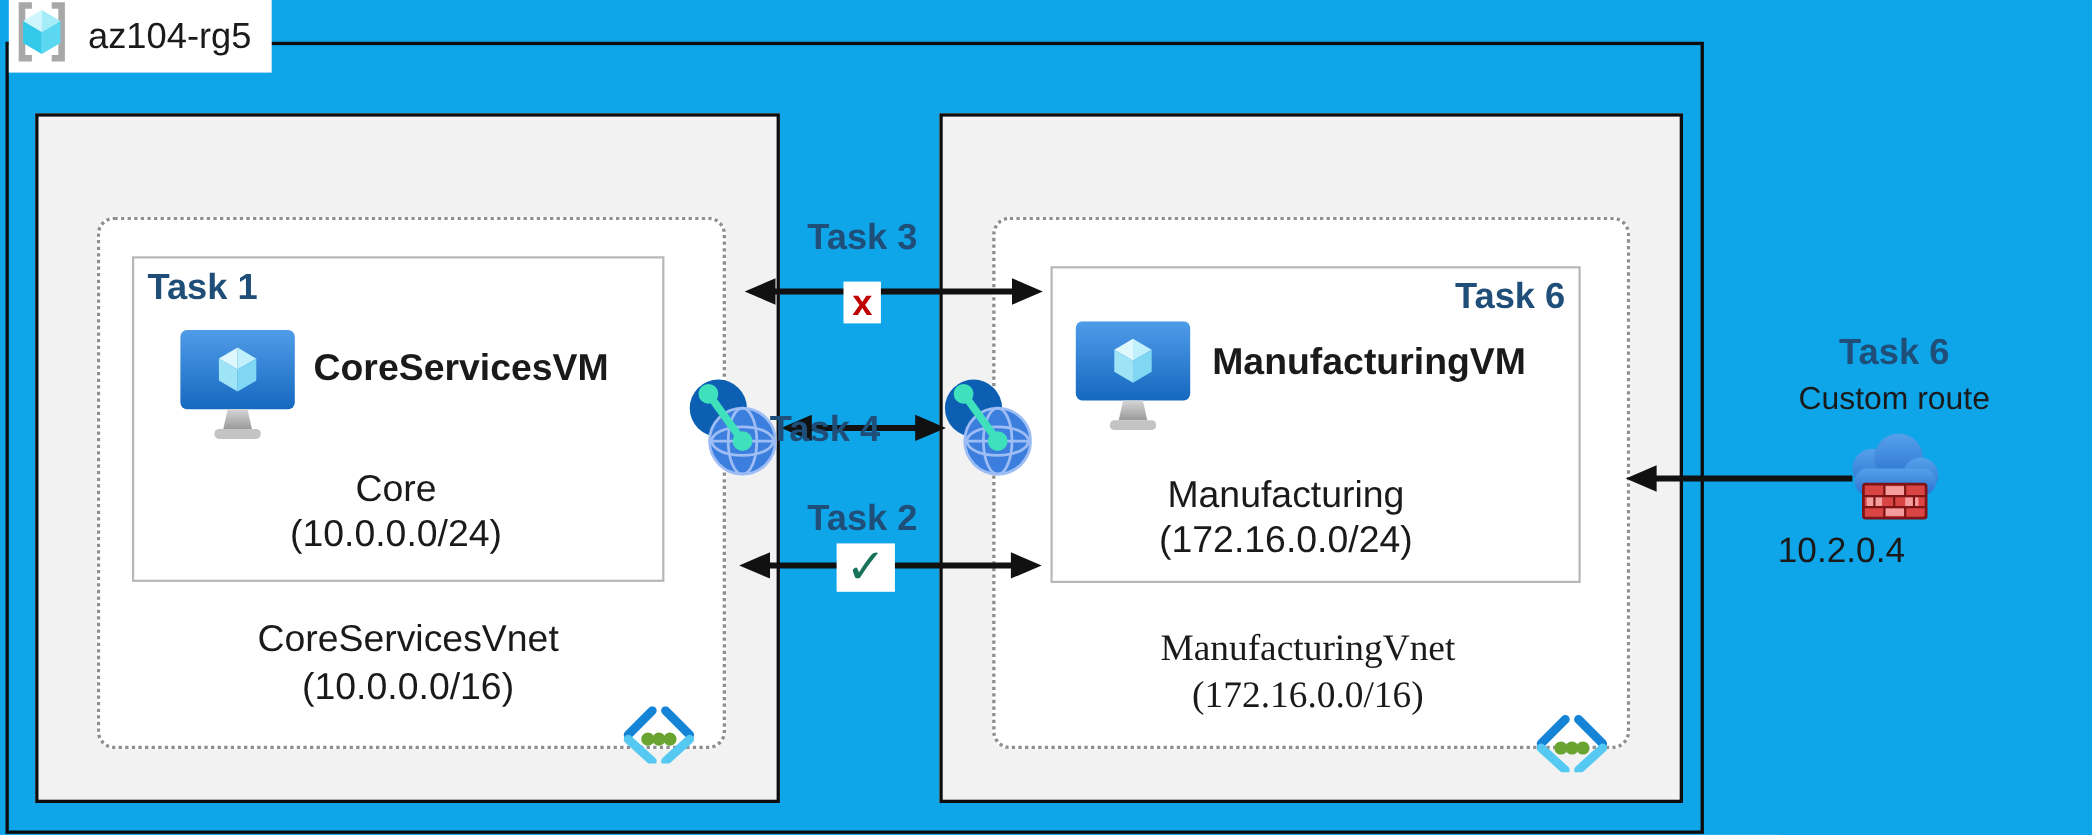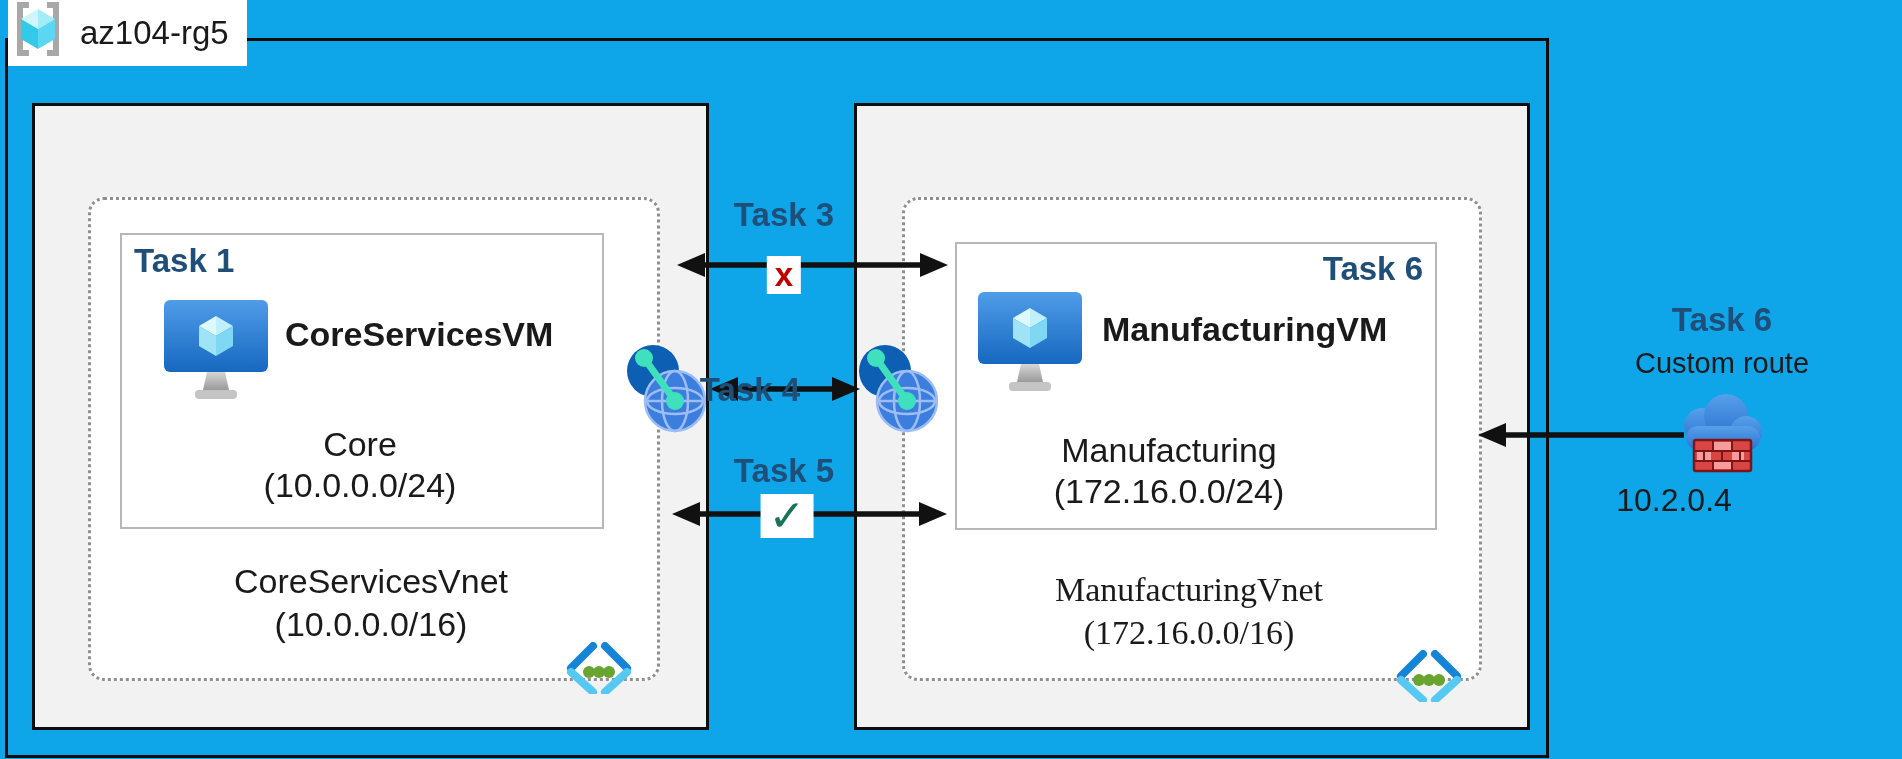--- a/index.html
+++ b/index.html
@@ -193,21 +193,21 @@
       <polygon points="672,514 700,502 700,526" stroke="none"></polygon>
       <polygon points="947,514 919,502 919,526" stroke="none"></polygon>
       <line x1="1502" y1="435" x2="1684" y2="435"></line>
       <polygon points="1478,435 1506,423 1506,447" stroke="none"></polygon>
     </g>
   </svg>
 
   <div class="abs task-label mid-label" style="left:674px;top:196px;">Task 3</div>
   <div class="abs mark x-mark" style="left:784px;top:256px;transform:translateX(-50%);">x</div>
   <div class="abs task-label mid-label" style="left:640px;top:336px;margin-top:35px;">Task 4</div>
-  <div class="abs task-label mid-label" style="left:674px;top:452px;">Task 5</div>
+  <div class="abs task-label mid-label" style="left:674px;top:452px;">Task 2</div>
   <div class="abs mark check-mark" style="left:787px;top:494px;transform:translateX(-50%);">✓</div>
 
   <div class="abs t6-block" style="left:1592px;top:298px;">
     <div class="task-label">Task 6</div>
     <div class="t6-desc">Custom route</div>
   </div>
   <span class="abs icon" style="left:1674px;top:390px;">
     <svg width="96" height="88" viewBox="0 0 96 88">
       <defs>
         <linearGradient id="cld" x1="0" y1="0" x2="0" y2="1">

